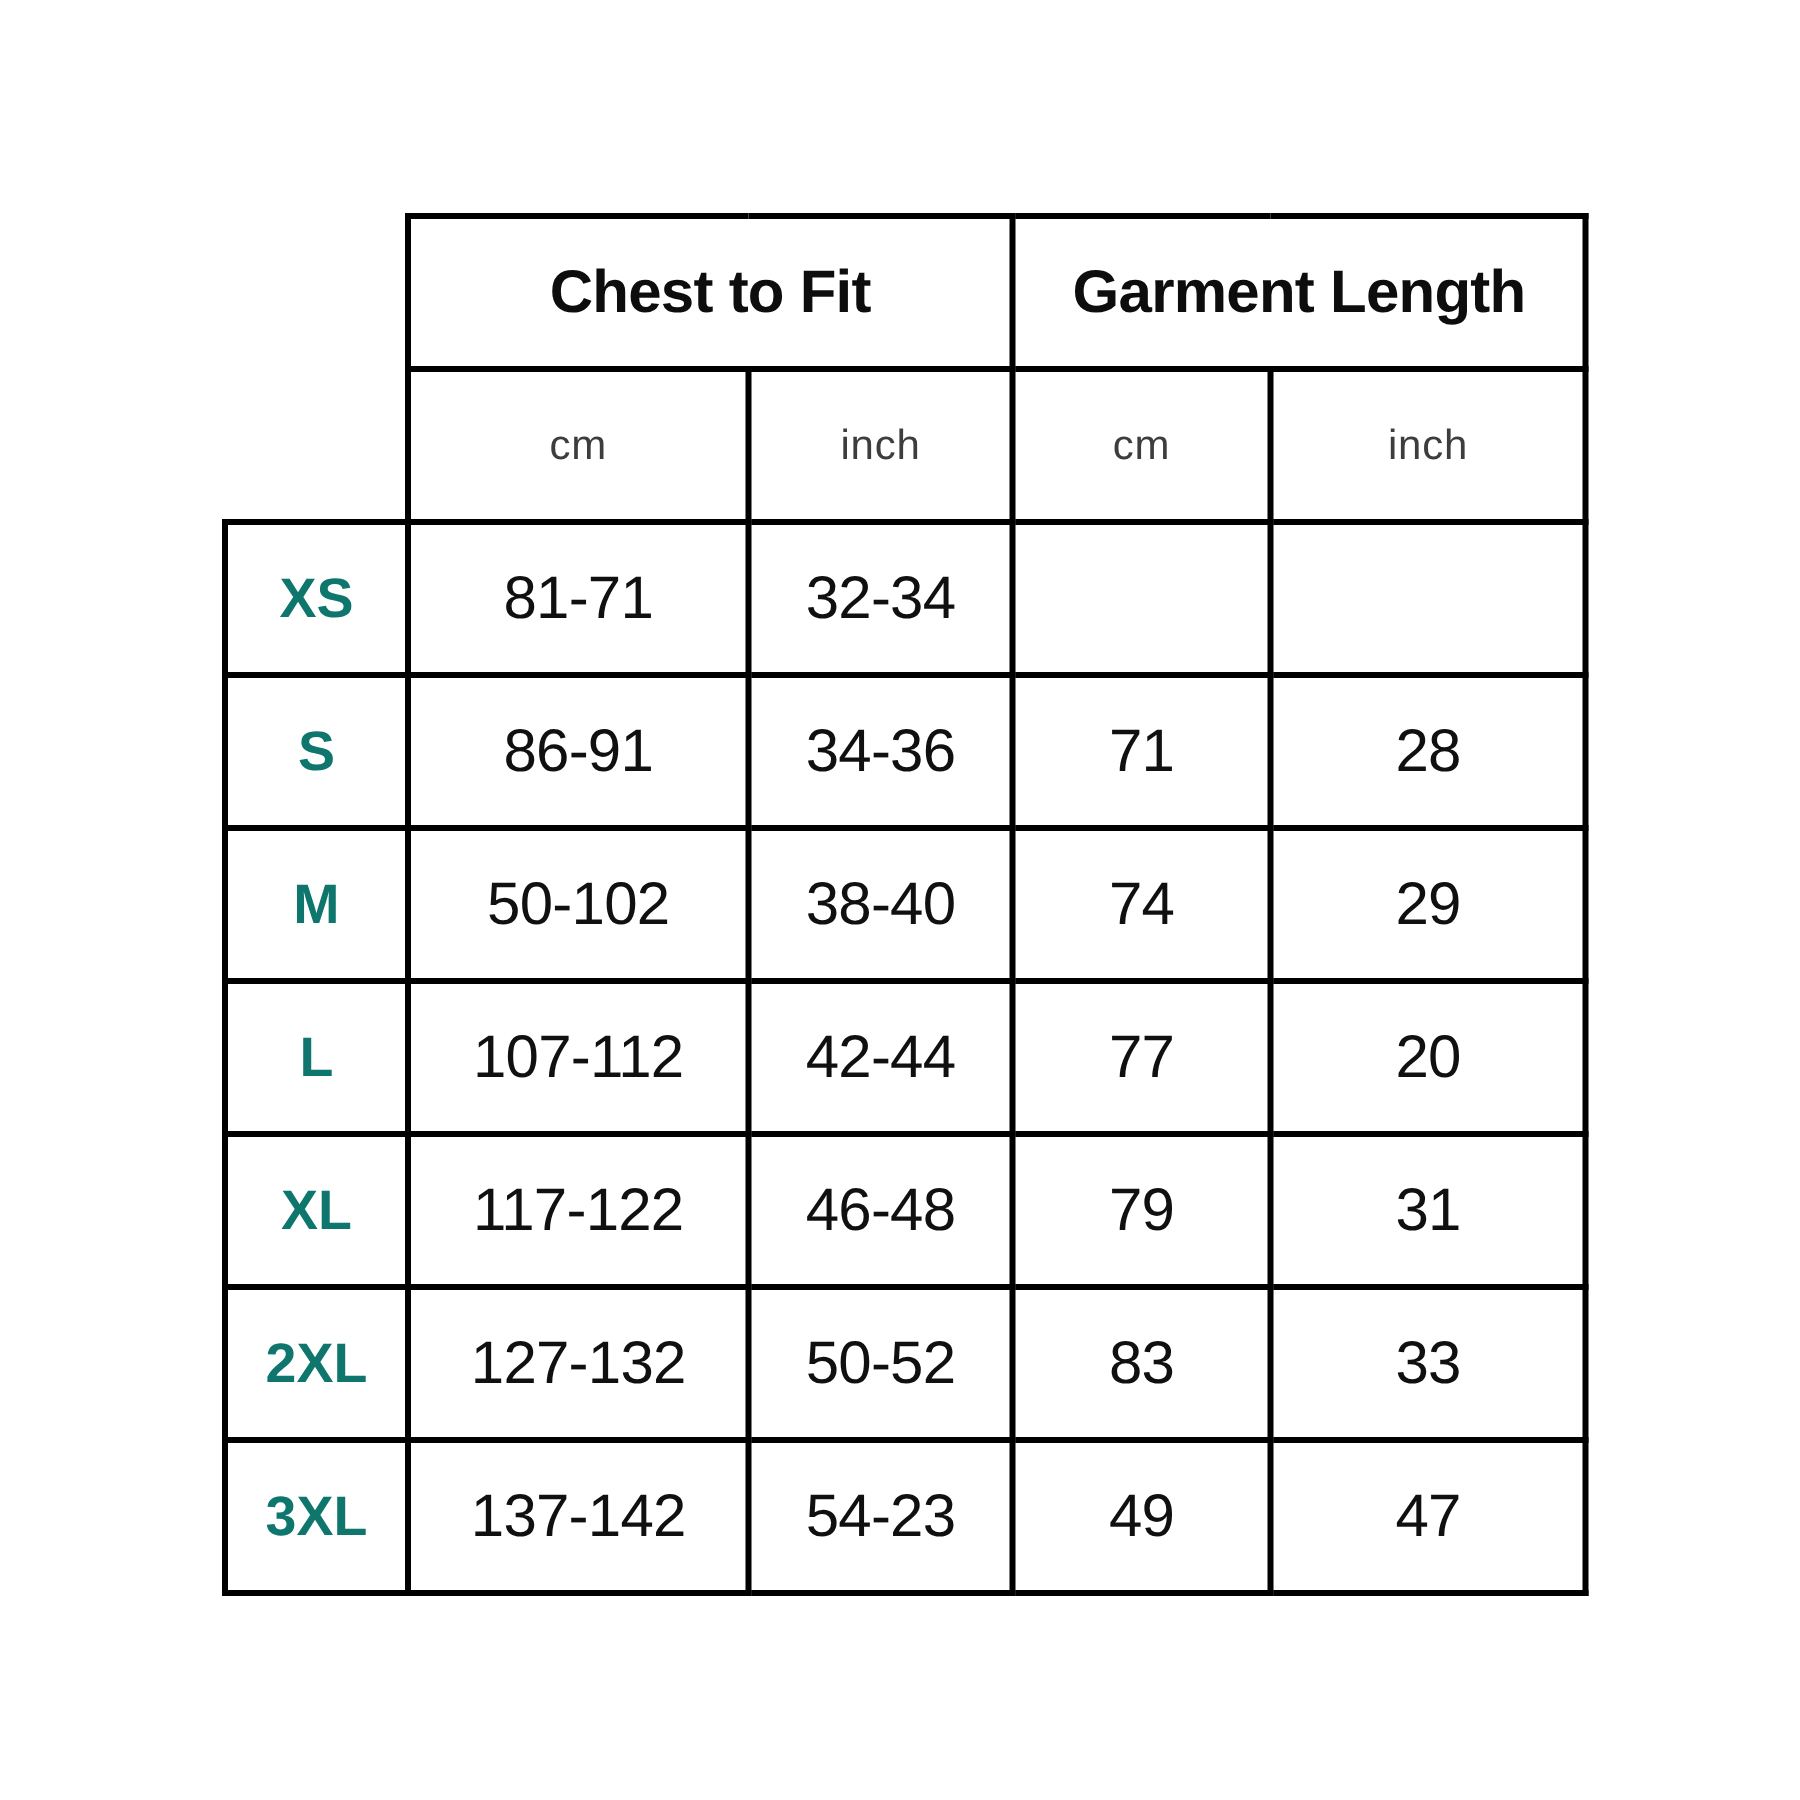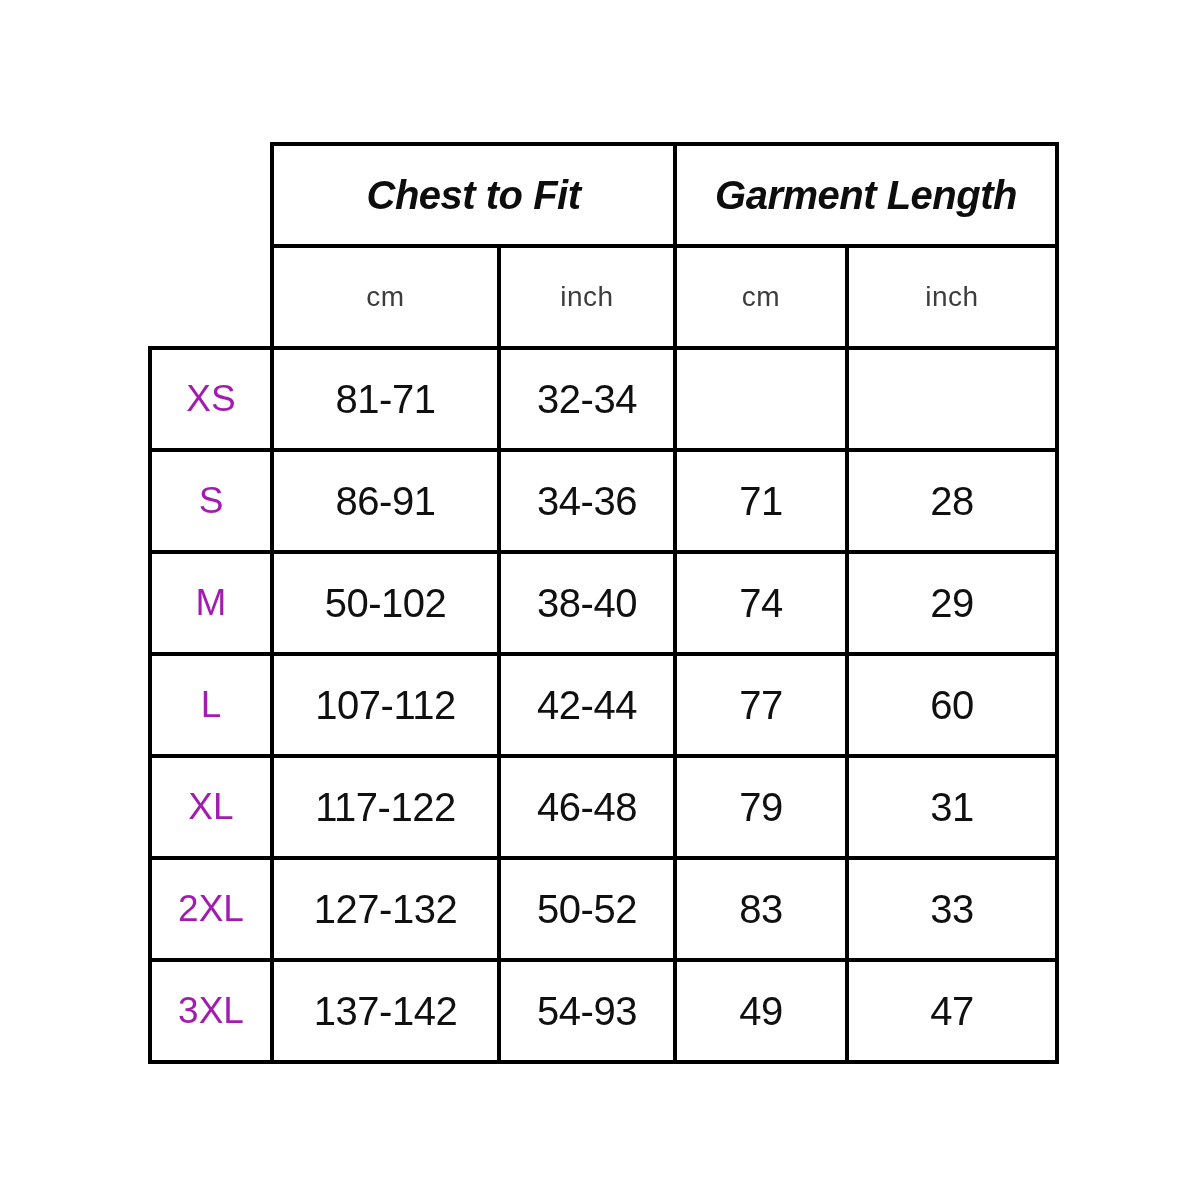--- a/index.html
+++ b/index.html
@@ -40,32 +40,31 @@
   }
   td.blank {
     border: none;
     background: transparent;
   }
   th.group-header {
     font-size: 40px;
     font-weight: bold;
     color: #0d0d0d;
     letter-spacing: -0.5px;
-    font-style: italic;
   }
   th.unit {
     font-size: 28px;
     font-weight: 200;
     color: #3d3d3d;
     letter-spacing: 0.5px;
   }
   th.size-label {
     font-size: 37px;
-    font-weight: normal;
-    color: #a21caf;
+    font-weight: bold;
+    color: #0f766e;
   }
   td.value {
     font-size: 40px;
     font-weight: normal;
     color: #101010;
     letter-spacing: -0.5px;
   }
 </style>
 </head>
 <body>
@@ -112,38 +111,38 @@
           <td class="value">50-102</td>
           <td class="value">38-40</td>
           <td class="value">74</td>
           <td class="value">29</td>
         </tr>
         <tr>
           <th class="size-label">L</th>
           <td class="value">107-112</td>
           <td class="value">42-44</td>
           <td class="value">77</td>
-          <td class="value">60</td>
+          <td class="value">20</td>
         </tr>
         <tr>
           <th class="size-label">XL</th>
           <td class="value">117-122</td>
           <td class="value">46-48</td>
           <td class="value">79</td>
           <td class="value">31</td>
         </tr>
         <tr>
           <th class="size-label">2XL</th>
           <td class="value">127-132</td>
           <td class="value">50-52</td>
           <td class="value">83</td>
           <td class="value">33</td>
         </tr>
         <tr>
           <th class="size-label">3XL</th>
           <td class="value">137-142</td>
-          <td class="value">54-93</td>
+          <td class="value">54-23</td>
           <td class="value">49</td>
           <td class="value">47</td>
         </tr>
       </tbody>
   </table>
 </div>
 
 </body></html>

